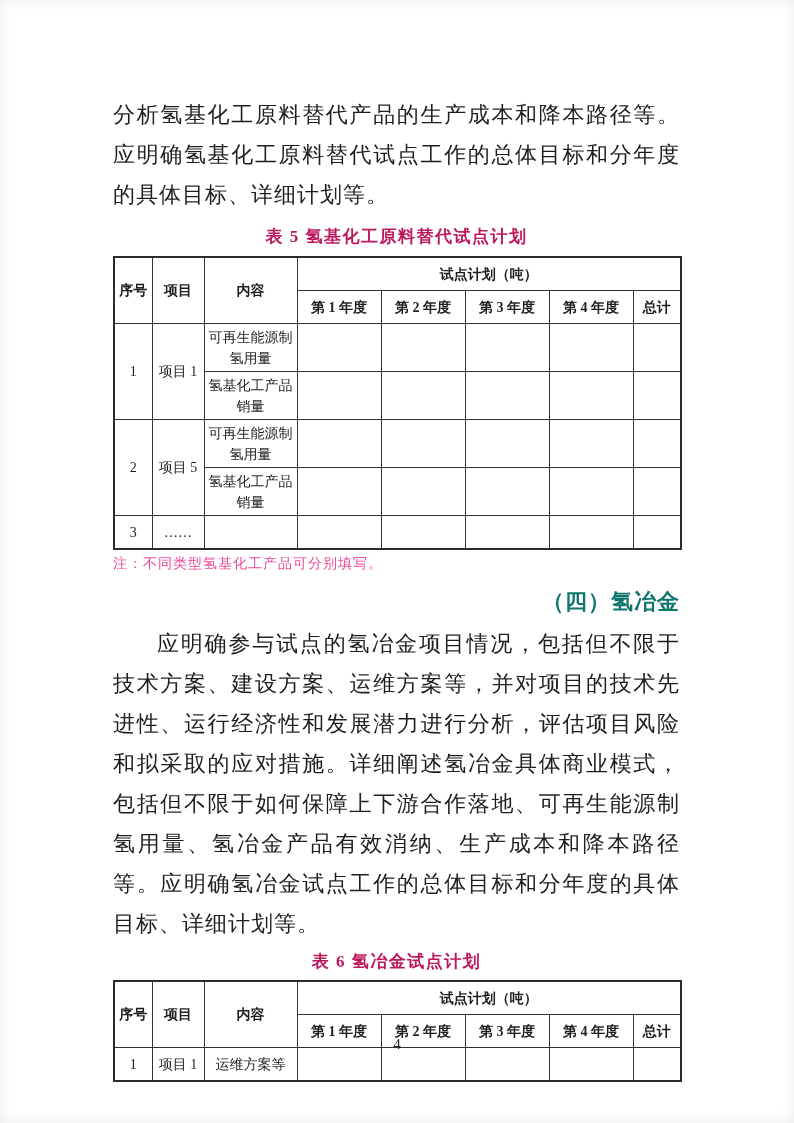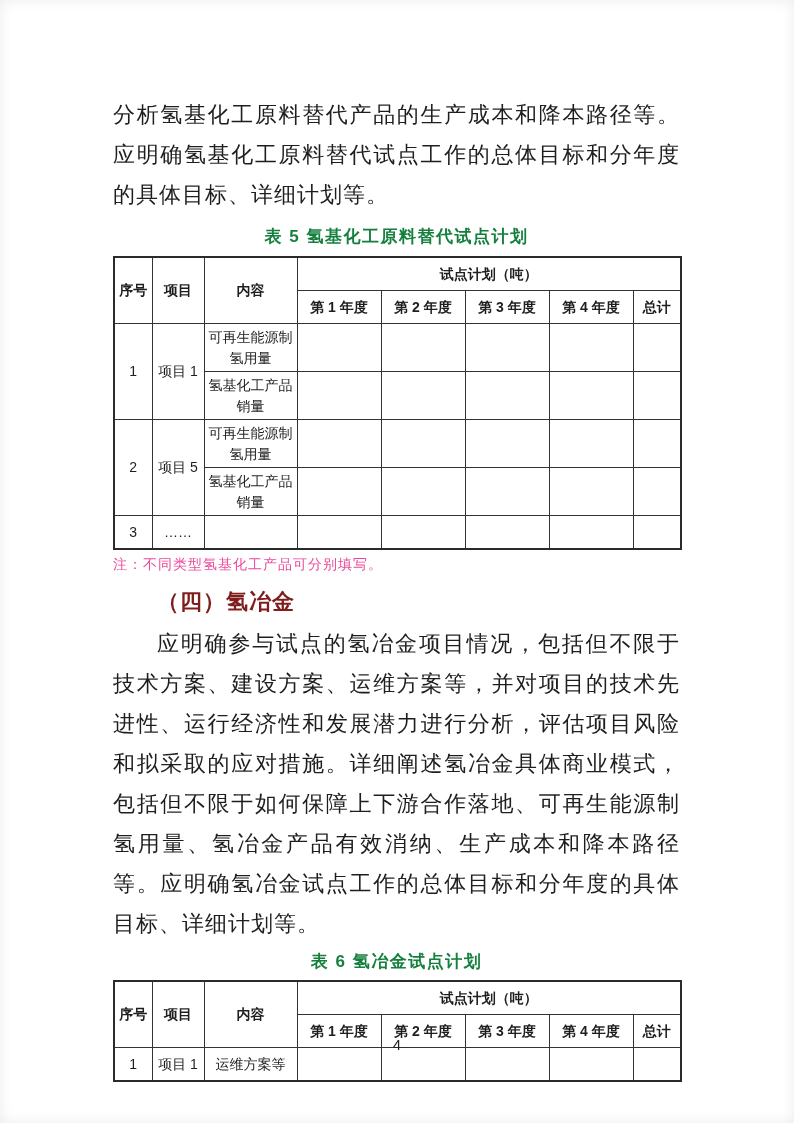--- a/index.html
+++ b/index.html
@@ -1,32 +1,32 @@
 <!DOCTYPE html>
 <html><head>
 <meta charset="utf-8">
 <style>
   html,body { margin:0; padding:0; background:#ffffff; }
   .page {
     position:relative; width:794px; height:1123px; overflow:hidden;
     background:#ffffff; color:#222222;
-    font-family:Liberation Sans, sans-serif;
+    font-family:Liberation Serif, serif;
     box-shadow: inset 0 0 14px rgba(0,0,0,0.08);
   }
   .content { width:567px; margin-left:113px; padding-top:95px; }
 
   .body-text {
     margin:0; font-size:22px; line-height:40px; letter-spacing:1px;
     text-align:justify; text-justify:inter-character; color:#1e1e1e;
   }
   .indent2 { text-indent:2em; }
 
   .tbl-title {
     text-align:center; font-weight:bold; font-size:17px; line-height:24px;
-    letter-spacing:1.5px; color:#15803d;
+    letter-spacing:1.5px; color:#be185d;
   }
   .title5 { margin:10px 0 7px 0; }
   .title6 { margin:6px 0 6px 0; }
 
   table.doc-table {
     border-collapse:collapse; table-layout:fixed; width:567px;
     font-size:14px; color:#1e1e1e;
   }
   table.doc-table th, table.doc-table td {
     border:1.5px solid #333333; text-align:center; vertical-align:middle;
@@ -36,21 +36,21 @@
   table.doc-table th { font-weight:bold; }
   tr.hrow th { height:30px;margin-top:42px; }
   tr.tall td { height:45px; }
   tr.short td { height:30px; }
 
   .note {
     margin-top:4px; font-size:14px; line-height:20px; letter-spacing:1px; color:#ec4899;
   }
   .sec-heading {
     margin-top:12px; padding-left:44px; font-weight:bold;
-    font-size:22px; line-height:32px; letter-spacing:1px; color:#7f1d1d;
+    font-size:22px; line-height:32px; letter-spacing:1px; color:#0f766e;text-align:right;
   }
   .p2 { margin-top:6px; }
   .page-number {
     position:absolute; top:1036px; left:0; width:794px;
     text-align:center; font-size:15px; color:#222222;
   }
 </style>
 </head>
 <body>
 

